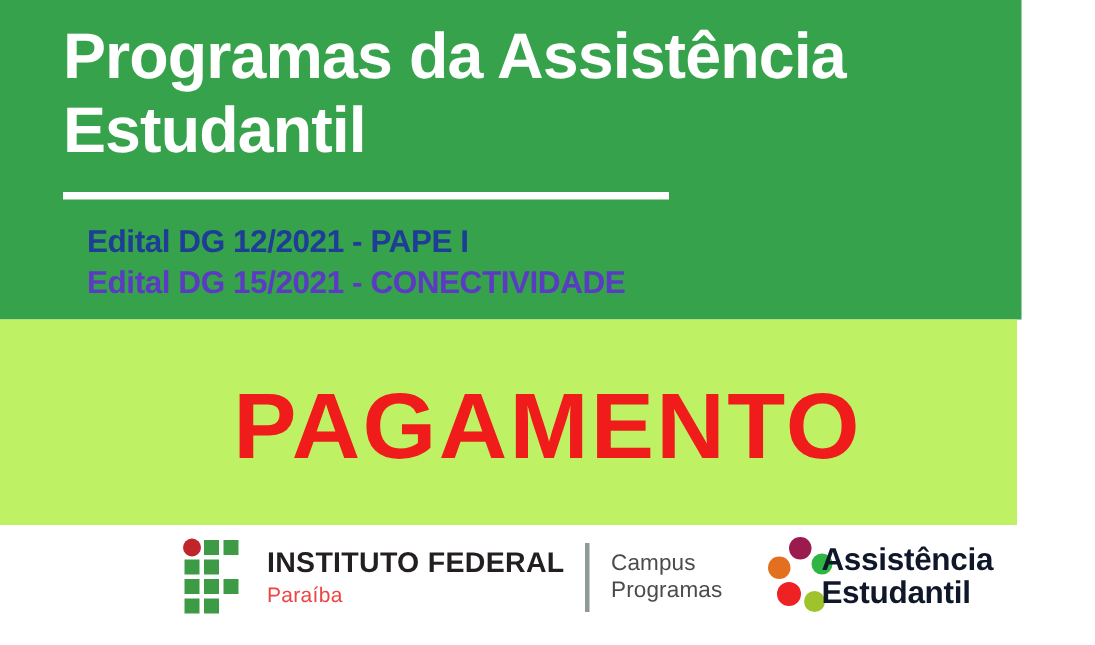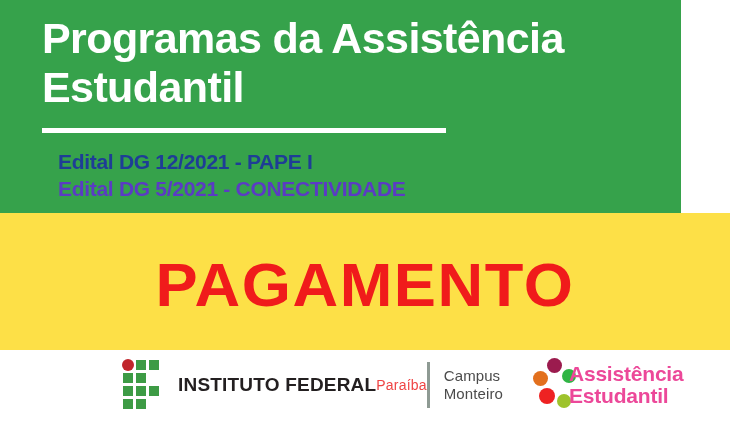--- a/index.html
+++ b/index.html
@@ -70,23 +70,23 @@
   }
 
   .subtitle-line.edital-1 { color: #1e3d96; }
   .subtitle-line.edital-2 { color: #5b3bc4; }
 
   
   .body-area {
     position: absolute;
     left: 0;
     top: 213px;
-    width: 730px;
+    width: 678px;
     height: 137px;
-    background: #fde047;
+    background: #bef264;
   }
 
   .pagamento {
     position: absolute;
     left: 0;
     top: 36px;
     width: 730px;
     text-align: center;
     color: #f01b1b;
     font-family: "Liberation Sans Narrow", "Liberation Sans", sans-serif;
@@ -132,22 +132,23 @@
   .ifpb-dot {
     position: absolute;
     width: 12px;
     height: 12px;
     border-radius: 50%;
     background: #c0252c;
   }
 
   .ifpb-words {
     display: flex;
-    flex-direction: row;
+    flex-direction: column;
     justify-content: center;
+    margin-right: 14px;
   }
   .ifpb-name {
     font-family: "Liberation Sans", sans-serif;
     font-size: 19px;
     font-weight: bold;
     color: #231f20;
     letter-spacing: 0.2px;
     line-height: 1.05;
   }
   .ifpb-state {
@@ -203,39 +204,39 @@
     position: relative;
     margin-left: -10px;
     display: flex;
     flex-direction: column;
     justify-content: center;
   }
   .ae-line {
     font-family: "Liberation Sans", sans-serif;
     font-size: 21px;
     font-weight: bold;
-    color: #ec4899;
+    color: #0f172a;
     line-height: 1.07;
     letter-spacing: -0.2px;
   }
 </style>
 </head>
 <body>
 
 <div class="poster">
 
   <div class="header-band">
     <div class="header-title">Programas da Assistência
 Estudantil</div>
 
     <div class="header-rule"></div>
 
     <div class="header-subtitles">
       <div class="subtitle-line edital-1">Edital DG 12/2021 - PAPE I</div>
-      <div class="subtitle-line edital-2">Edital DG 5/2021 - CONECTIVIDADE</div>
+      <div class="subtitle-line edital-2">Edital DG 15/2021 - CONECTIVIDADE</div>
     </div>
   </div>
 
   <div class="body-area">
     <div class="pagamento">PAGAMENTO</div>
   </div>
 
   <div class="footer-area">
     <div class="footer-inner">
 
@@ -257,21 +258,21 @@
 
       <div class="ifpb-words">
         <div class="ifpb-name">INSTITUTO FEDERAL</div>
         <div class="ifpb-state">Paraíba</div>
       </div>
 
       <div class="footer-divider"></div>
 
       <div class="campus-words">
         <div class="campus-line">Campus</div>
-        <div class="campus-line">Monteiro</div>
+        <div class="campus-line">Programas</div>
       </div>
 
       <div class="ae-logo">
         <div class="ae-dots">
           <span class="ae-dot" style="left:14px; top:2px;  width:15px; height:15px; background:#9b1b4e;"></span>
           <span class="ae-dot" style="left:29px; top:13px; width:14px; height:14px; background:#2fb544;"></span>
           <span class="ae-dot" style="left:0px;  top:15px; width:15px; height:15px; background:#e2701e;"></span>
           <span class="ae-dot" style="left:6px;  top:32px; width:16px; height:16px; background:#ee2222;"></span>
           <span class="ae-dot" style="left:24px; top:38px; width:14px; height:14px; background:#9ec32c;"></span>
         </div>

